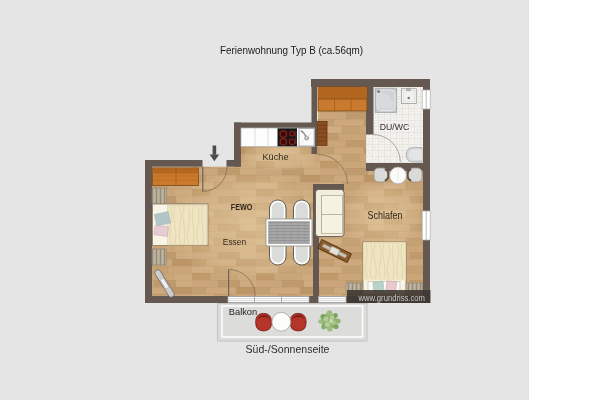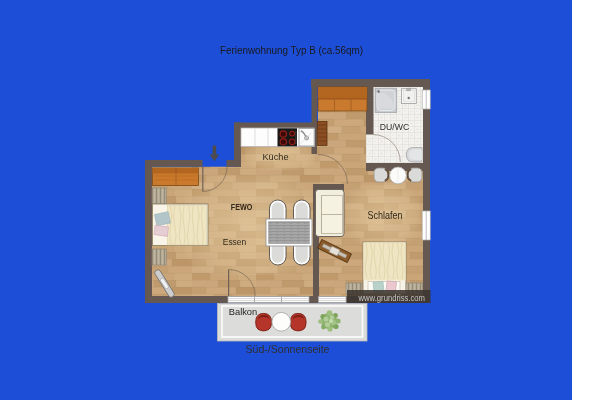--- a/index.html
+++ b/index.html
@@ -1,16 +1,16 @@
 <!DOCTYPE html>
 <html><head>
 <meta charset="utf-8">
 <style>
   html,body{margin:0;padding:0;background:#ffffff;}
-  #page{position:relative;width:572px;height:400px;background:#1d4ed8;font-family:"Liberation Sans",sans-serif;}
+  #page{position:relative;width:529px;height:400px;background:#e5e5e5;font-family:"Liberation Sans",sans-serif;}
   svg{position:absolute;top:0;left:0;}
   text{font-family:"Liberation Sans",sans-serif;}
 </style>
 </head>
 <body>
 <div id="page">
 <svg width="600" height="400" viewBox="0 0 600 400">
 <defs>
   <pattern id="wood" width="64" height="28" patternUnits="userSpaceOnUse">
     <rect width="64" height="28" fill="#c5a176"></rect>

